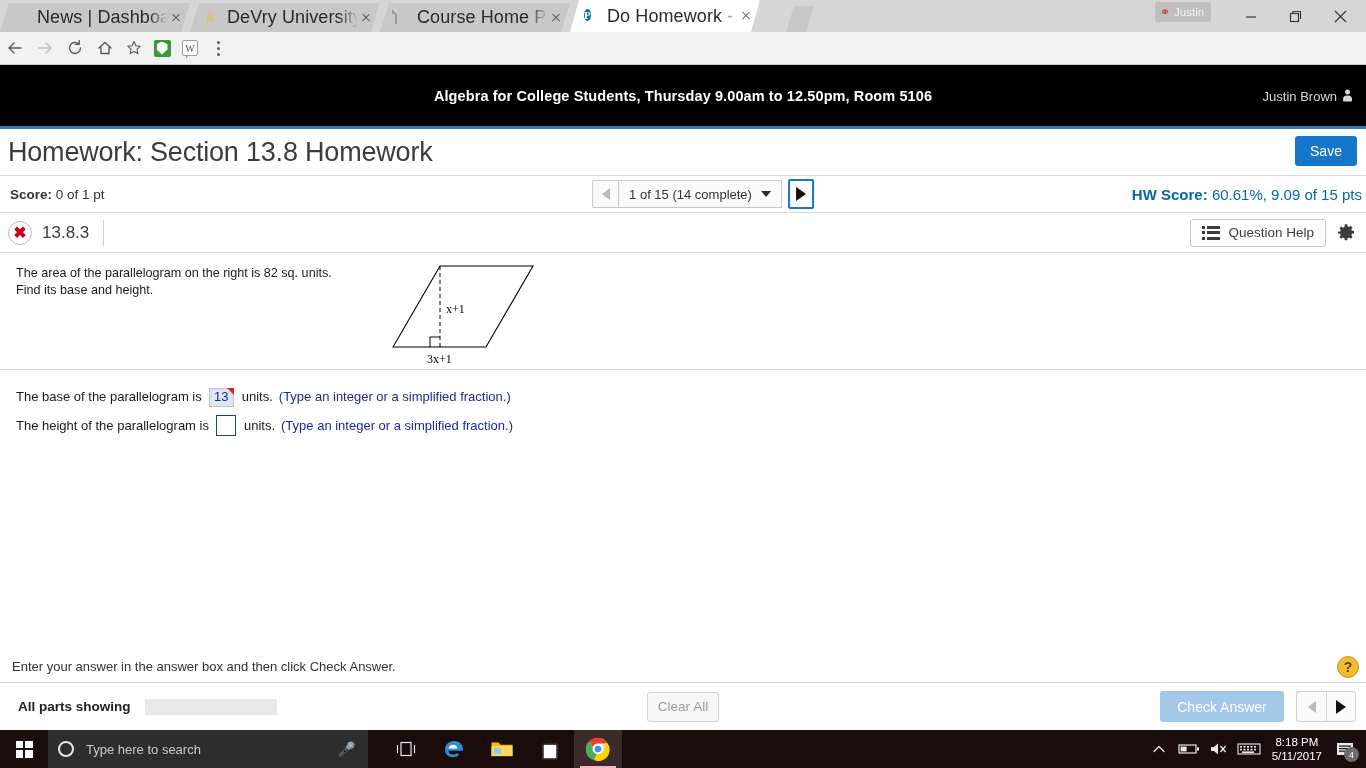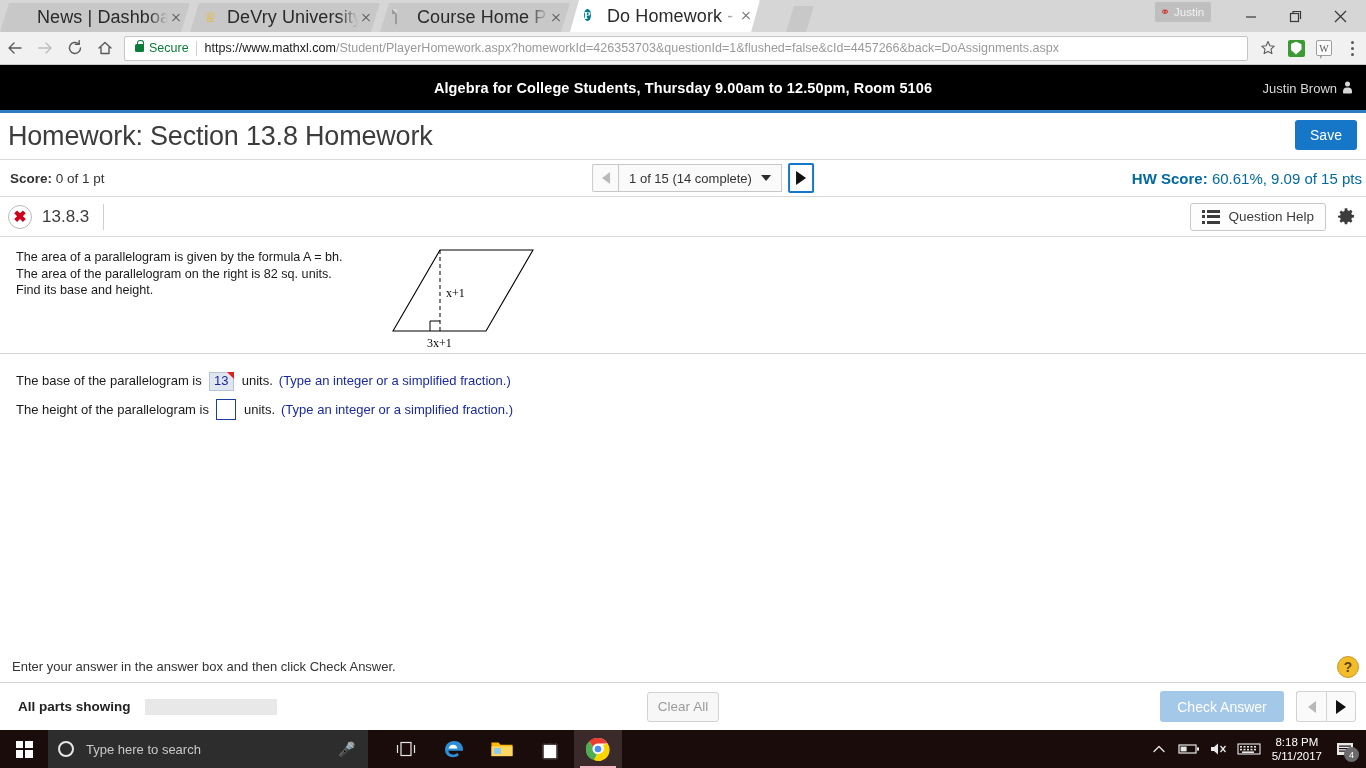--- a/index.html
+++ b/index.html
@@ -100,21 +100,21 @@
      background: #fafafa; font-size: 10px; color: #5a5a5a; display: flex;
      align-items: center; justify-content: center; font-family: "Liberation Serif", serif; position: relative; }
   .ext-w::after { content: ""; position: absolute; left: 3px; bottom: -4px; width: 0; height: 0;
      border-width: 4px 3px 0 0; border-style: solid; border-color: #9e9e9e transparent transparent transparent; }
   .dots { width: 3px; height: 15px; display: flex; flex-direction: column; justify-content: space-between; }
   .dots span { width: 3px; height: 3px; border-radius: 50%; background: #5a5a5a; display: block; }
 
   
   .page { position: absolute; top: 65px; left: 0; width: 1366px; height: 665px; background: #fff; }
   .coursebar {
-    height: 48px; background: #000; color: #fff; position: relative;
+    height: 64px; background: #000; color: #fff; position: relative;
     display: flex; align-items: center; justify-content: center;
     border-bottom: 3px solid #2f7bc0;
   }
   .coursebar .ctitle { font-size: 14.5px; font-weight: bold; letter-spacing: .1px; }
   .coursebar .cuser { position: absolute; right: 14px; top: 50%; transform: translateY(-50%);
      font-size: 13px; color: #d8d8d8; display: flex; align-items: center; gap: 6px; }
   .user-ico { width: 9px; height: 12px; position: relative; display: inline-block; }
   .user-ico::before { content: ""; position: absolute; left: 2px; top: 0; width: 5px; height: 5px;
      border-radius: 50%; background: #d8d8d8; }
   .user-ico::after { content: ""; position: absolute; left: 0; top: 6px; width: 9px; height: 6px;
@@ -320,26 +320,20 @@
         <path d="M14.5 9 A5.5 5.5 0 1 1 12.6 4.8" fill="none" stroke="#5a5a5a" stroke-width="1.4" stroke-linecap="round"></path>
         <path d="M13.2 1.6 V5.4 H9.4" fill="none" stroke="#5a5a5a" stroke-width="1.4" stroke-linecap="round" stroke-linejoin="round"></path>
       </svg>
   </div>
   <div class="nav-btn">
     <svg width="18" height="18" viewBox="0 0 18 18">
         <path d="M3 9 L9 3.5 L15 9 M5 8.4 V14.5 H13 V8.4" fill="none" stroke="#5a5a5a" stroke-width="1.4" stroke-linecap="round" stroke-linejoin="round"></path>
       </svg>
   </div>
 
-  <div class="omnibox">
-    <span class="lock-ico"></span>
-    <span class="secure-label">Secure</span>
-    <span class="omni-sep"></span>
-    <span class="url-text"><b>https://www.mathxl.com</b><span>/Student/PlayerHomework.aspx?homeworkId=426353703&amp;questionId=1&amp;flushed=false&amp;cId=4457266&amp;back=DoAssignments.aspx</span></span>
-  </div>
 
   <div class="toolbar-ico">
     <svg width="16" height="16" viewBox="0 0 16 16">
         <path d="M8 1.6 L9.9 5.7 L14.3 6.2 L11 9.2 L11.9 13.6 L8 11.4 L4.1 13.6 L5 9.2 L1.7 6.2 L6.1 5.7 Z" fill="none" stroke="#5a5a5a" stroke-width="1.1" stroke-linejoin="round"></path>
       </svg>
   </div>
   <div class="toolbar-ico">
     <span class="ext-green">
         <i>W</i>
       </span>
@@ -415,21 +409,20 @@
         <svg width="20" height="20" viewBox="0 0 20 20">
             <path d="M10 6.4a3.6 3.6 0 1 0 0 7.2 3.6 3.6 0 0 0 0-7.2zm0 2.1a1.5 1.5 0 1 1 0 3 1.5 1.5 0 0 1 0-3z" fill="#3c3c3c"></path>
             <path d="M8.8 1.2h2.4l.35 2.1 1.5.62 1.75-1.2 1.7 1.7-1.2 1.75.62 1.5 2.1.35v2.4l-2.1.35-.62 1.5 1.2 1.75-1.7 1.7-1.75-1.2-1.5.62-.35 2.1H8.8l-.35-2.1-1.5-.62-1.75 1.2-1.7-1.7 1.2-1.75-.62-1.5-2.1-.35V8.8l2.1-.35.62-1.5-1.2-1.75 1.7-1.7 1.75 1.2 1.5-.62z" fill="#3c3c3c"></path>
           </svg>
       </span>
     </span>
   </div>
 
   <div class="qbody">
     <div class="qtext">
-      <div>The area of a parallelogram is given by the formula A = bh.</div>
       <div>The area of the parallelogram on the right is 82 sq. units.</div>
       <div>Find its base and height.</div>
     </div>
 
     <div class="figure">
       <svg width="190" height="115" viewBox="0 0 190 115">
         <polygon points="38,92 85,11 178,11 131,92" fill="none" stroke="#000" stroke-width="1.1"></polygon>
         <line x1="85" y1="11" x2="85" y2="92" stroke="#000" stroke-width="1" stroke-dasharray="4,3"></line>
         <polyline points="75,92 75,82 85,82" fill="none" stroke="#000" stroke-width="1"></polyline>
         <text x="91" y="58" font-family="Liberation Serif, serif" font-size="12" fill="#000">x+1</text>

